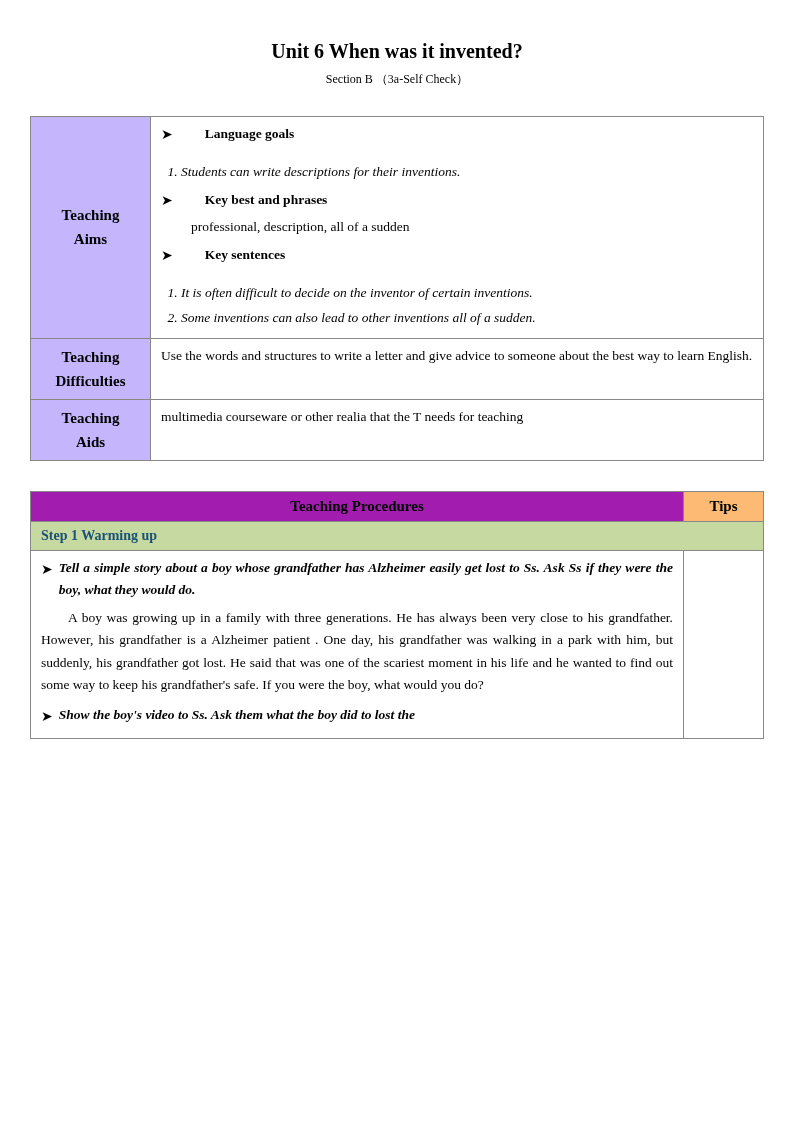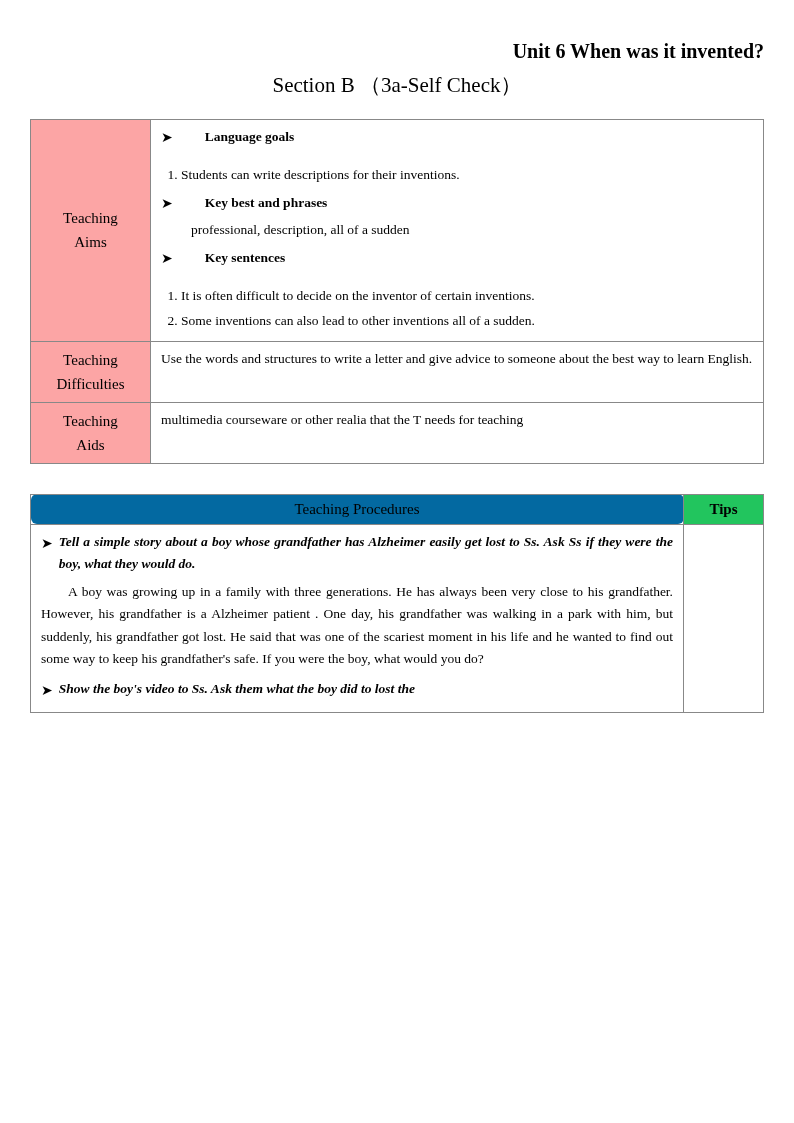--- a/index.html
+++ b/index.html
@@ -10,48 +10,48 @@
     body {
       width: 794px;
       min-height: 1123px;
       background: #ffffff;
       font-family: "Times New Roman", Times, serif;
       font-size: 14px;
       color: #000000;
       padding: 40px 30px;
     }
     .page-title {
-      text-align: right;
+      text-align: center;
       font-size: 20px;
       font-weight: bold;
       margin-bottom: 8px;
     }
     .page-subtitle {
       text-align: center;
-      font-size: 21px;
-      margin-bottom: 20px;
+      font-size: 12px;
+      margin-bottom: 28px;
     }
     
     .info-table {
       width: 100%;
       border-collapse: collapse;
       margin-bottom: 30px;
       border: 1.5px solid #888;
     }
     .info-table td {
       border: 1.5px solid #888;
       padding: 6px 10px;
       vertical-align: top;
       line-height: 1.6;
     }
     .info-table .left-cell {
       width: 120px;
-      background-color: #fca5a5;
-      text-align: center;
-      font-weight: normal;
+      background-color: #c4b5fd;
+      text-align: center;
+      font-weight: bold;
       font-size: 15px;
       vertical-align: middle;
     }
     .right-cell {
       font-size: 13.5px;
     }
     .arrow-item {
       display: flex;
       align-items: flex-start;
       margin-bottom: 4px;
@@ -64,46 +64,46 @@
     .bold-label {
       font-weight: bold;
       margin-left: 26px;
     }
     .indent {
       padding-left: 30px;
     }
     .numbered-list {
       padding-left: 20px;
       margin-top: 15px;
+      font-style: italic;
     }
     .numbered-list li {
       margin-bottom: 3px;
       text-align: justify;
     }
     
     .procedures-table {
       width: 100%;
       border-collapse: collapse;
       border: 1.5px solid #888;
     }
     .procedures-table td, .procedures-table th {
       border: 1.5px solid #888;
       padding: 6px 10px;
       vertical-align: top;
     }
     .procedures-header {
-      background-color: #0369a1;
-      text-align: center;
-      font-weight: normal;
+      background-color: #a21caf;
+      text-align: center;
+      font-weight: bold;
       font-size: 15px;
       padding: 8px;
-      border-radius: 6px;
     }
     .tips-header {
-      background-color: #22c55e;
+      background-color: #fdba74;
       text-align: center;
       font-weight: bold;
       font-size: 15px;
       padding: 8px;
       width: 80px;
     }
     .step-row td {
       background-color: #c6d9a0;
       font-weight: bold;
       font-size: 14px;
@@ -173,20 +173,23 @@
 
 <table class="procedures-table">
   <thead>
     <tr>
       <th class="procedures-header">Teaching  Procedures</th>
       <th class="tips-header">Tips</th>
     </tr>
   </thead>
   <tbody>
 
+    <tr class="step-row">
+      <td colspan="2">Step 1 Warming  up</td>
+    </tr>
 
     <tr>
       <td class="content-cell">
         <div class="arrow-item" style="margin-bottom:6px;">
           <span class="arrow" style="margin-right:6px; font-size:14px;">➤</span>
           <span class="bold-italic">Tell a simple story about a boy whose grandfather has Alzheimer easily get lost to Ss. Ask Ss if they were the boy, what they would do.</span>
         </div>
         <div class="story-indent">A boy was growing up in a family  with three generations.  He has always been very close to his grandfather.  However, his grandfather is a Alzheimer  patient . One day, his grandfather was walking  in a park with him, but suddenly, his grandfather  got lost. He said that was one of the scariest moment in his life  and he wanted to find out some way to keep his grandfather's safe. If you were the boy, what would you do?</div>
         <div class="arrow-item" style="margin-top:8px;">
           <span class="arrow" style="margin-right:6px; font-size:14px;">➤</span>

